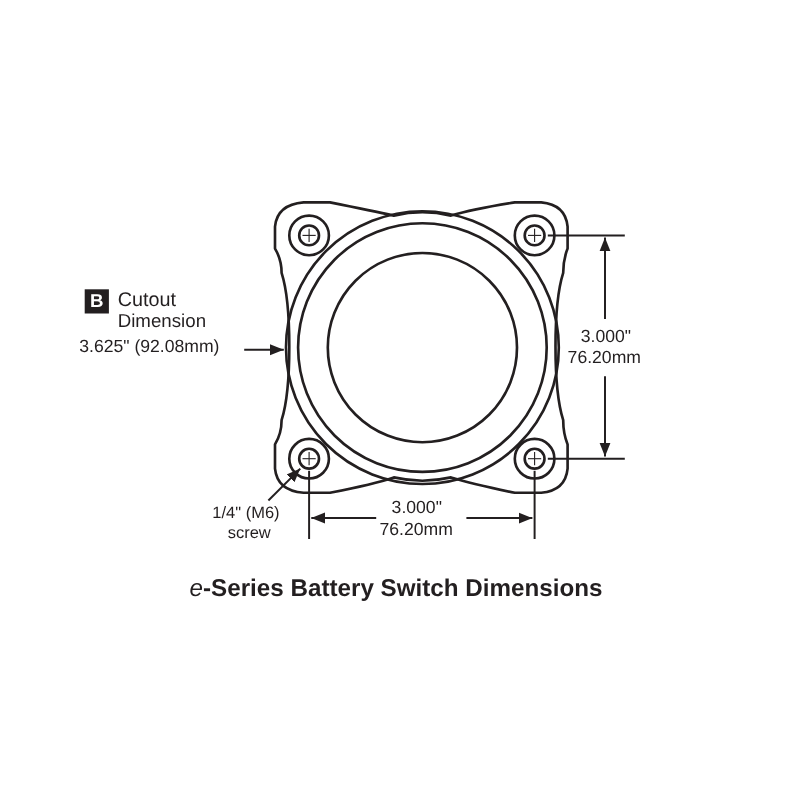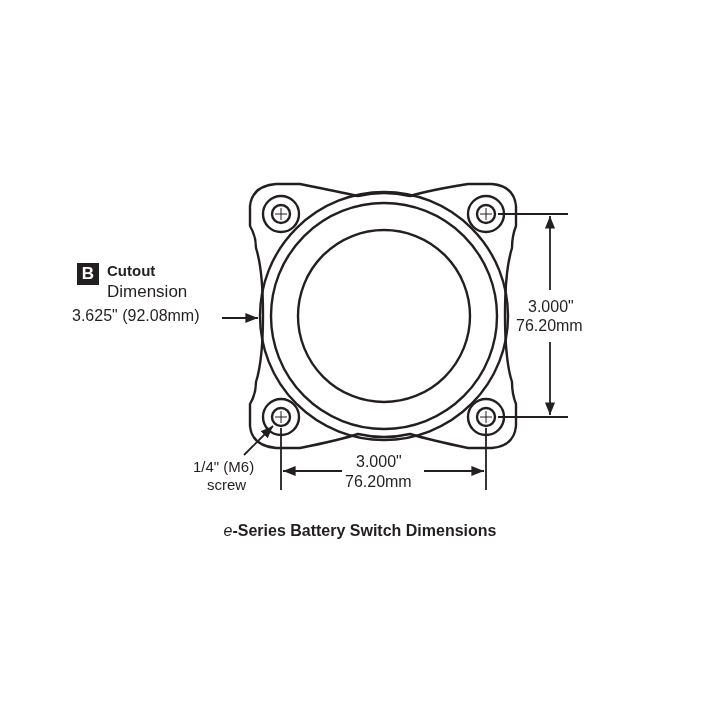--- a/index.html
+++ b/index.html
@@ -1,20 +1,20 @@
 <!DOCTYPE html>
 <html><head>
 <meta charset="utf-8">
 <style>
   html, body { margin:0; padding:0; background:#ffffff; }
   body { width:720px; height:720px; position:relative; overflow:hidden; font-family:"Liberation Sans", sans-serif; color:#231f20; }
   svg { position:absolute; left:0; top:0; }
   .lbl { position:absolute; font-family:"Liberation Sans", sans-serif; color:#231f20; white-space:nowrap; }
   .badge { position:absolute; left:77px; top:263px; width:22px; height:22px; background:#231f20; color:#fff; font-weight:bold; font-size:17px; line-height:22px; text-align:center; }
-  .title { position:absolute; left:0; width:720px; top:522px; text-align:center; font-weight:bold; font-size:16px; color:#231f20; }
+  .title { position:absolute; left:0; width:720px; top:522px; text-align:center; font-weight:bold; font-size:22px; color:#231f20; }
   .title .e { font-weight:normal; font-style:italic; }
 </style>
 </head>
 <body>
 
 <svg width="720" height="720" viewBox="0 0 720 720">
   <defs>
     <marker id="arr" viewBox="0 0 10 10" refX="10" refY="5" markerWidth="7" markerHeight="7" orient="auto-start-reverse">
       <path d="M0,1 L10,5 L0,9 z" fill="#231f20"></path>
     </marker>
@@ -77,21 +77,21 @@
     <line x1="283" y1="471" x2="342" y2="471" marker-start="url(#arr)"></line>
     <line x1="424" y1="471" x2="484" y2="471" marker-end="url(#arr)"></line>
 
     <line x1="222" y1="318" x2="258" y2="318" marker-end="url(#arr)"></line>
 
     <line x1="244" y1="455" x2="273" y2="426" marker-end="url(#arr)"></line>
   </g>
 </svg>
 
 <div class="badge">B</div>
-<div class="lbl" style="left:107px; top:262px; font-size:15px;font-weight:bold;">Cutout</div>
+<div class="lbl" style="left:107px; top:262px; font-size:18px;">Cutout</div>
 <div class="lbl" style="left:107px; top:282px; font-size:17px;">Dimension</div>
 <div class="lbl" style="left:72px; top:307px; font-size:16px;">3.625" (92.08mm)</div>
 
 <div class="lbl" style="left:528px; top:298px; font-size:16px;">3.000"</div>
 <div class="lbl" style="left:516px; top:317px; font-size:16px;">76.20mm</div>
 
 <div class="lbl" style="left:356px; top:453px; font-size:16px;">3.000"</div>
 <div class="lbl" style="left:345px; top:473px; font-size:16px;">76.20mm</div>
 
 <div class="lbl" style="left:193px; top:458px; font-size:15px;">1/4" (M6)</div>

